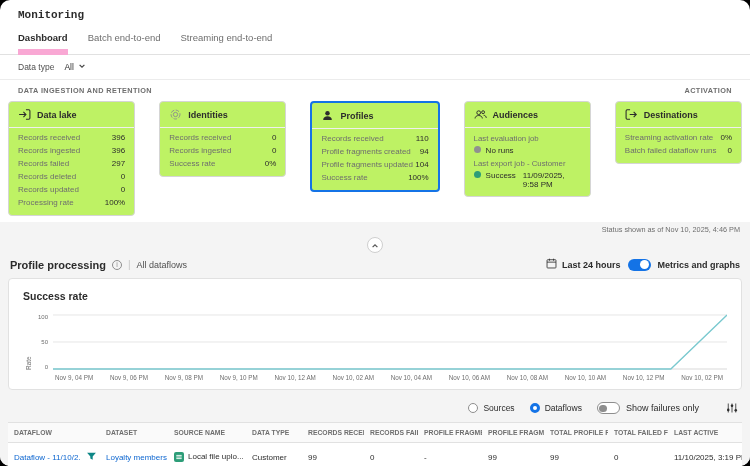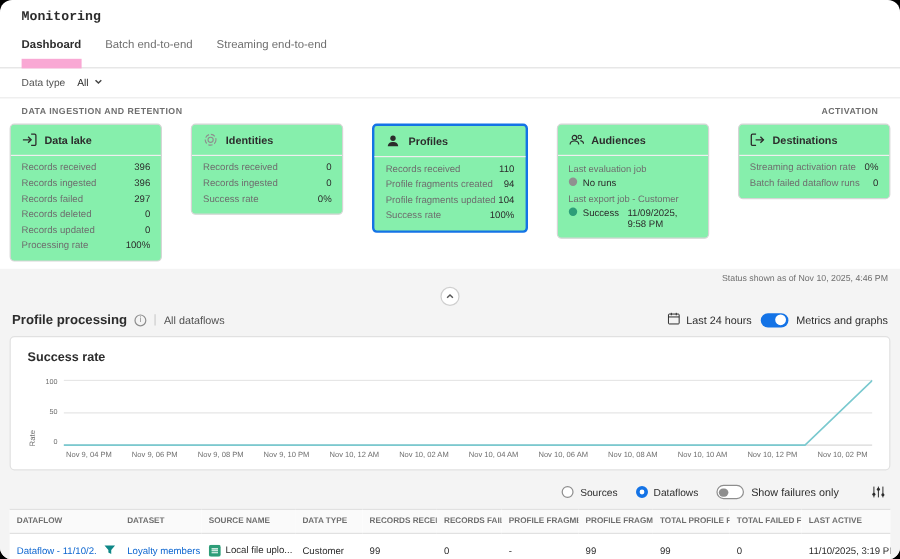--- a/index.html
+++ b/index.html
@@ -5,34 +5,34 @@
   * { margin:0; padding:0; box-sizing:border-box; }
   html,body { background:#000; }
   body { width:750px; height:466px; font-family:"Liberation Sans", sans-serif; }
   .window { width:750px; height:466px; background:#fff; border-radius:10px; overflow:hidden; display:flex; flex-direction:column; }
 
   
   .app-header { padding:9px 18px 6px;font-family:Liberation Mono, monospace; }
   .app-title { font-size:11px; font-weight:bold; color:#2c2c2c; }
   .tab-bar { display:flex; gap:20px; padding:0 18px; border-bottom:1px solid #e1e1e1; }
   .tab { font-size:9.5px; color:#6e6e6e; padding:5px 0 6px; cursor:pointer; }
-  .tab.active { color:#2c2c2c; font-weight:bold; border-bottom:8px solid #f9a8d4; margin-bottom:-1px; }
+  .tab.active { color:#2c2c2c; font-weight:bold; border-bottom:6px solid #f9a8d4; margin-bottom:-1px; }
 
   
   .filter-row { display:flex; align-items:center; gap:10px; padding:7px 18px; border-bottom:1px solid #ececec; }
   .filter-label { font-size:8.5px; color:#505050; }
   .filter-value { font-size:8.5px; color:#2c2c2c; display:inline-flex; align-items:center; gap:4px; cursor:pointer; }
 
   
   .section-labels { display:flex; justify-content:space-between; padding:6px 18px 4px; }
   .section-label { font-size:7.3px; font-weight:bold; color:#6e6e6e; letter-spacing:.4px; }
 
   
   .cards { display:flex; gap:24px; padding:2px 8px 6px; align-items:flex-start; }
-  .card { flex:1; background:#86efac; border:1px solid #d5d5d5; border-radius:4px; }
+  .card { flex:1; background:#bef264; border:1px solid #d5d5d5; border-radius:4px; }
   .card.selected { border:2px solid #1473e6; }
   .card-header { display:flex; align-items:center; gap:6px; padding:6px 9px; font-size:9px; font-weight:bold; color:#2c2c2c; border-bottom:1px solid #efefef; cursor:pointer; }
   .card-icon { display:inline-flex; }
   .card-body { padding:3px 9px 6px; }
   .metric-row { display:flex; justify-content:space-between; font-size:8px; padding:2px 0; }
   .m-label { color:#6e6e6e; }
   .m-value { color:#2c2c2c; }
   .aud-label { font-size:7.8px; color:#6e6e6e; padding:3px 0 2px; }
   .aud-status { display:flex; align-items:flex-start; gap:5px; font-size:8px; color:#2c2c2c; padding:1px 0; }
   .dot { width:7px; height:7px; border-radius:50%; display:inline-block; flex:none; }
@@ -46,21 +46,21 @@
   .collapse-row { display:flex; justify-content:center; padding:1px 0 3px; }
   .collapse-btn { width:16px; height:16px; border-radius:50%; background:#fff; border:1px solid #cfcfcf; display:flex; align-items:center; justify-content:center; cursor:pointer; }
 
   
   .pp-header { display:flex; align-items:center; gap:6px; padding:2px 10px 7px; }
   .pp-title { font-size:11px; font-weight:bold; color:#2c2c2c; }
   .info-icon { width:10px; height:10px; border:1px solid #8e8e8e; border-radius:50%; color:#8e8e8e; font-size:7px; display:inline-flex; align-items:center; justify-content:center; }
   .info-icon::after { content:"i"; }
   .pp-divider { color:#c8c8c8; font-size:10px; }
   .pp-sub { font-size:9px; color:#505050; }
-  .pp-right { margin-left:auto; display:flex; align-items:center; gap:8px; }
+  .pp-right { margin-left:auto; display:flex; align-items:center; gap:8px;font-weight:bold; }
   .time-range { display:inline-flex; align-items:center; gap:5px; font-size:9px; color:#2c2c2c; cursor:pointer; }
   .toggle-group { display:inline-flex; align-items:center; gap:6px; font-size:9px; color:#2c2c2c; cursor:pointer; }
   .toggle { width:23px; height:12px; border-radius:7px; position:relative; flex:none; }
   .toggle.on { background:#1473e6; }
   .toggle.on::after { content:""; position:absolute; right:2px; top:1.5px; width:9px; height:9px; background:#fff; border-radius:50%; }
   .toggle.off { background:#fff; border:1px solid #8e8e8e; }
   .toggle.off::after { content:""; position:absolute; left:1.5px; top:1.5px; width:7.5px; height:7.5px; background:#8e8e8e; border-radius:50%; }
 
   
   .chart-card { margin:0 8px; background:#fff; border:1px solid #e1e1e1; border-radius:4px; padding:11px 14px 8px; }

